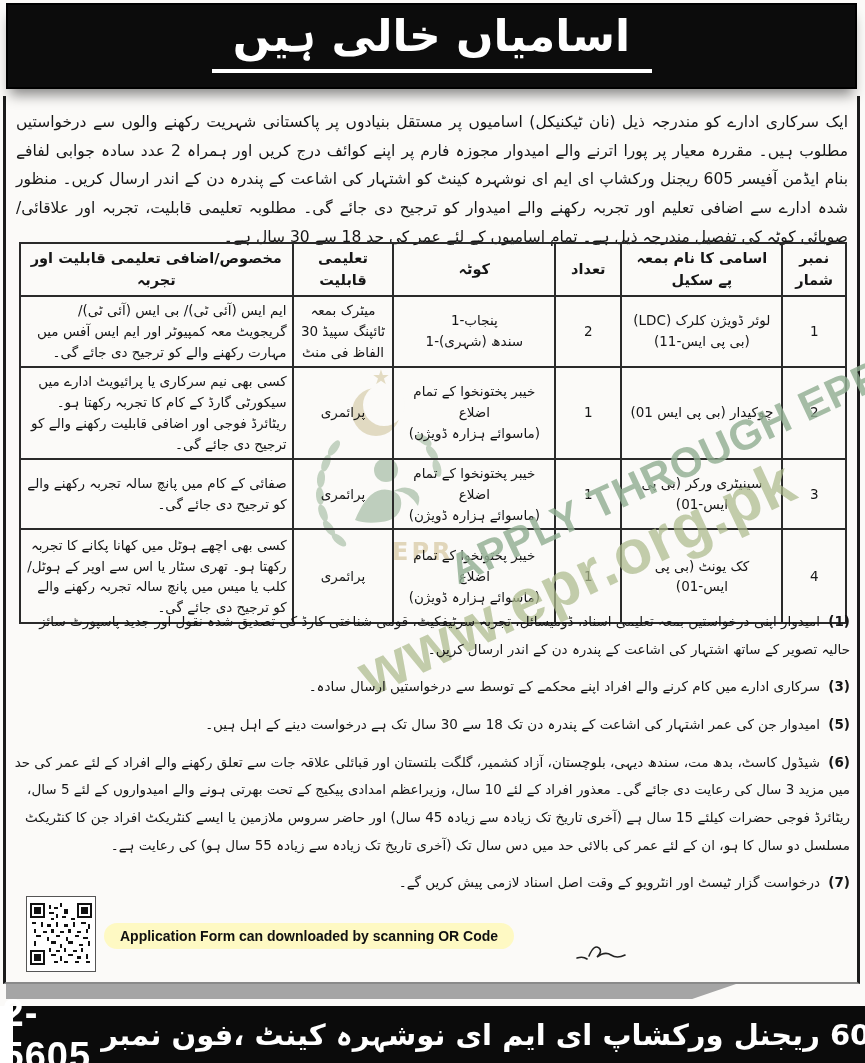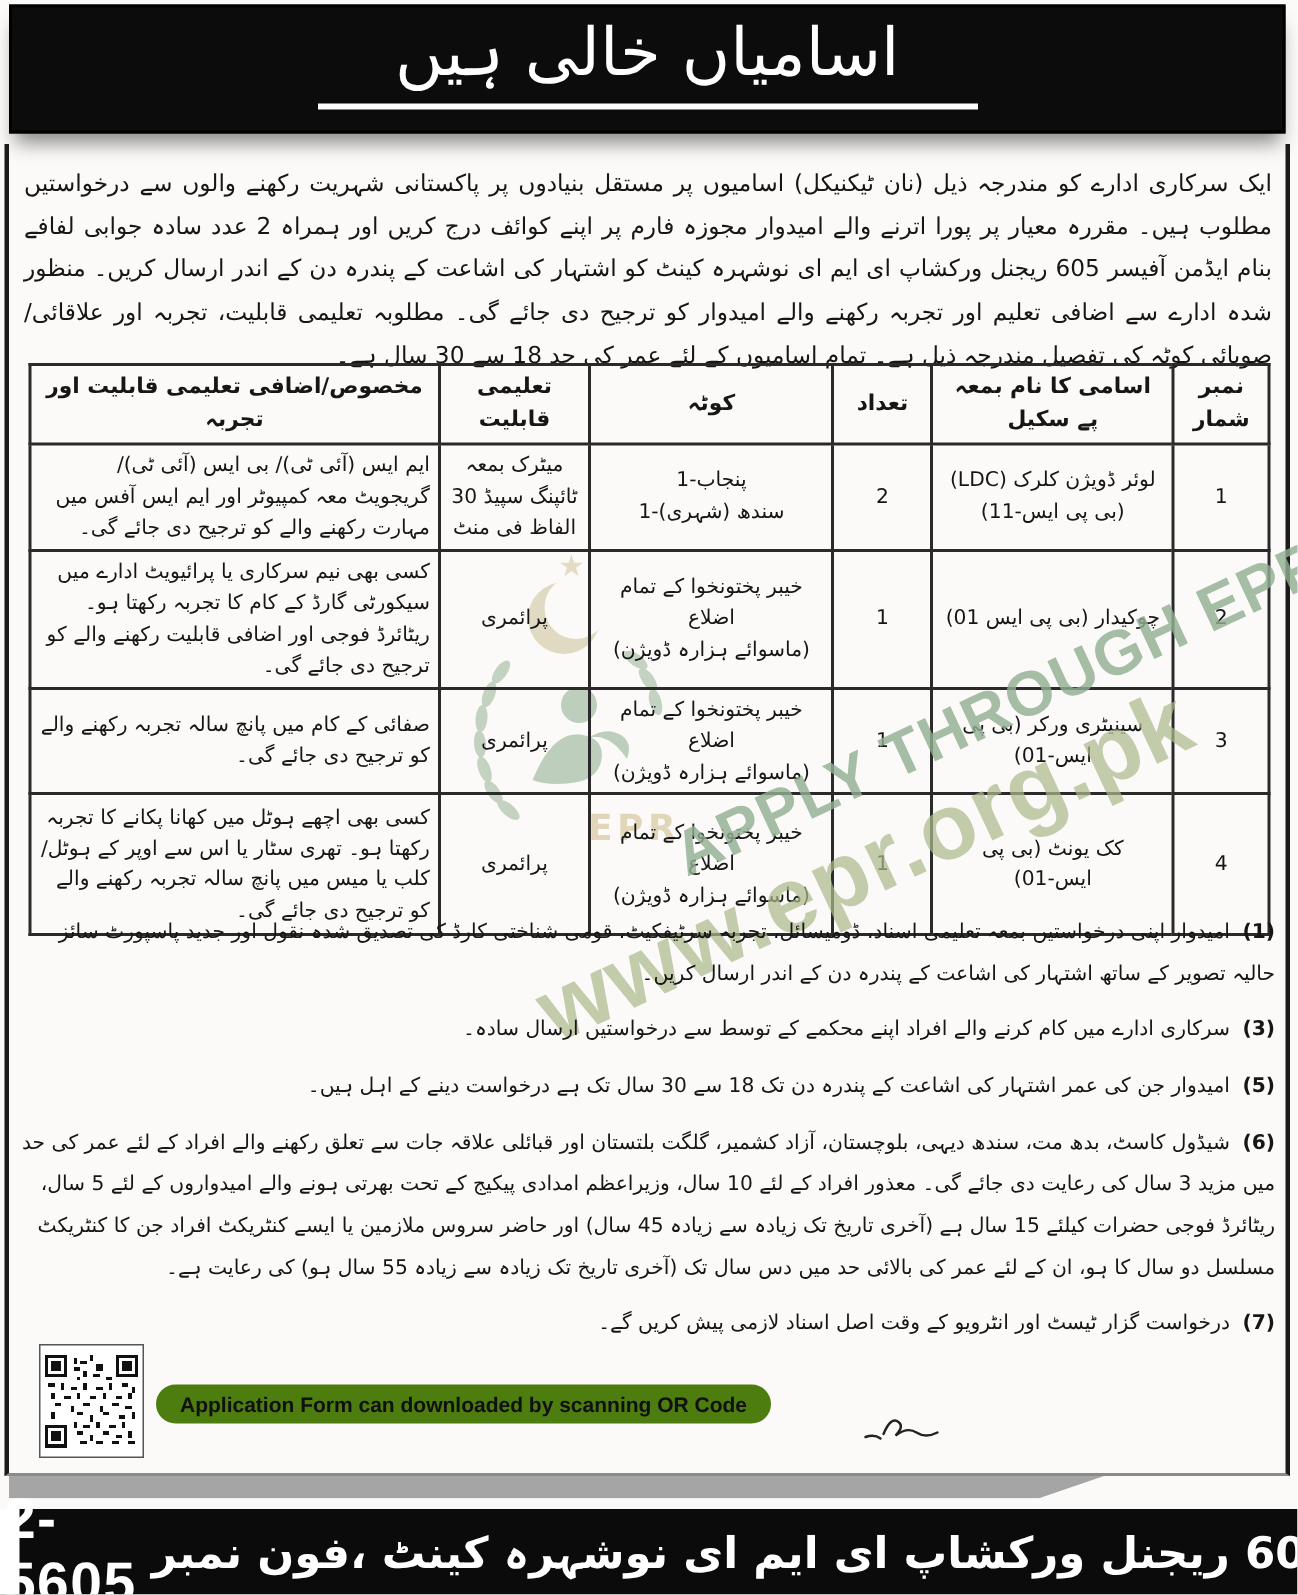--- a/index.html
+++ b/index.html
@@ -3,21 +3,21 @@
 <meta charset="utf-8">
 <style>
   * { margin:0; padding:0; box-sizing:border-box; }
   html,body { width:865px; height:1063px; overflow:hidden; }
   body { position:relative; background:#fbfaf8; font-family:"DejaVu Sans", sans-serif; color:#161616; }
 
   
   .header-box { position:absolute; left:6px; top:3px; width:851px; height:86px;
     background:#0c0c0c; border:2px solid #000; text-align:center;
     box-shadow:0 10px 12px -4px rgba(0,0,0,.45); }
-  .header-title { direction:rtl; color:#fff; font-weight:normal; font-size:44px; line-height:62px; letter-spacing:2px; }
+  .header-title { direction:rtl; color:#fff; font-weight:bold; font-size:44px; line-height:62px; letter-spacing:2px; }
   .header-underline { width:440px; height:4px; background:#fff; margin:2px auto 0; }
 
   
   .frame { position:absolute; left:3px; top:96px; width:857px; height:888px;
     border-left:3px solid #1b1b1b; border-right:3px solid #1b1b1b; border-bottom:2px solid #8a8a8a;
     background:transparent; }
 
   
   .intro { position:absolute; top:108px; left:16px; width:832px; direction:rtl;
     text-align:justify; font-size:15.5px; line-height:1.85; }
@@ -34,21 +34,21 @@
   
   .notes { position:absolute; top:598px; left:14px; width:836px; direction:rtl;
     font-size:13.5px; line-height:2.05; }
   .note { text-align:right; text-align-last:right;margin-top:10px; }
   .note-num { direction:ltr; unicode-bidi:isolate; font-weight:600; margin-left:4px; }
 
   
   .qr-block { position:absolute; left:26px; top:896px; width:70px; height:76px;
     background:#fff; border:1px solid #555; padding:3px; }
   .qr-block svg { display:block; width:100%; height:100%; }
-  .qr-caption { position:absolute; left:104px; top:923px; background:#4d7c0f; color:#101010;
+  .qr-caption { position:absolute; left:104px; top:923px; background:#fef9c3; color:#101010;
     border-radius:15px; padding:5px 16px; font-family:"Liberation Sans", sans-serif;
     font-size:14px; font-weight:bold; white-space:nowrap; }
   .signature { position:absolute; left:575px; top:942px; }
 
   
   .wm { position:absolute; pointer-events:none; font-family:"Liberation Sans", sans-serif; font-weight:bold; }
   .wm-apply { left:452px; top:548px; transform:rotate(-25deg); transform-origin:left center;
     font-size:42px; letter-spacing:1px; color:rgba(145,175,146,.82); white-space:nowrap; }
   .wm-url { left:362px; top:642px; transform:rotate(-25deg); transform-origin:left center;
     font-size:62px; letter-spacing:1px; color:rgba(172,186,140,.72); white-space:nowrap; }

